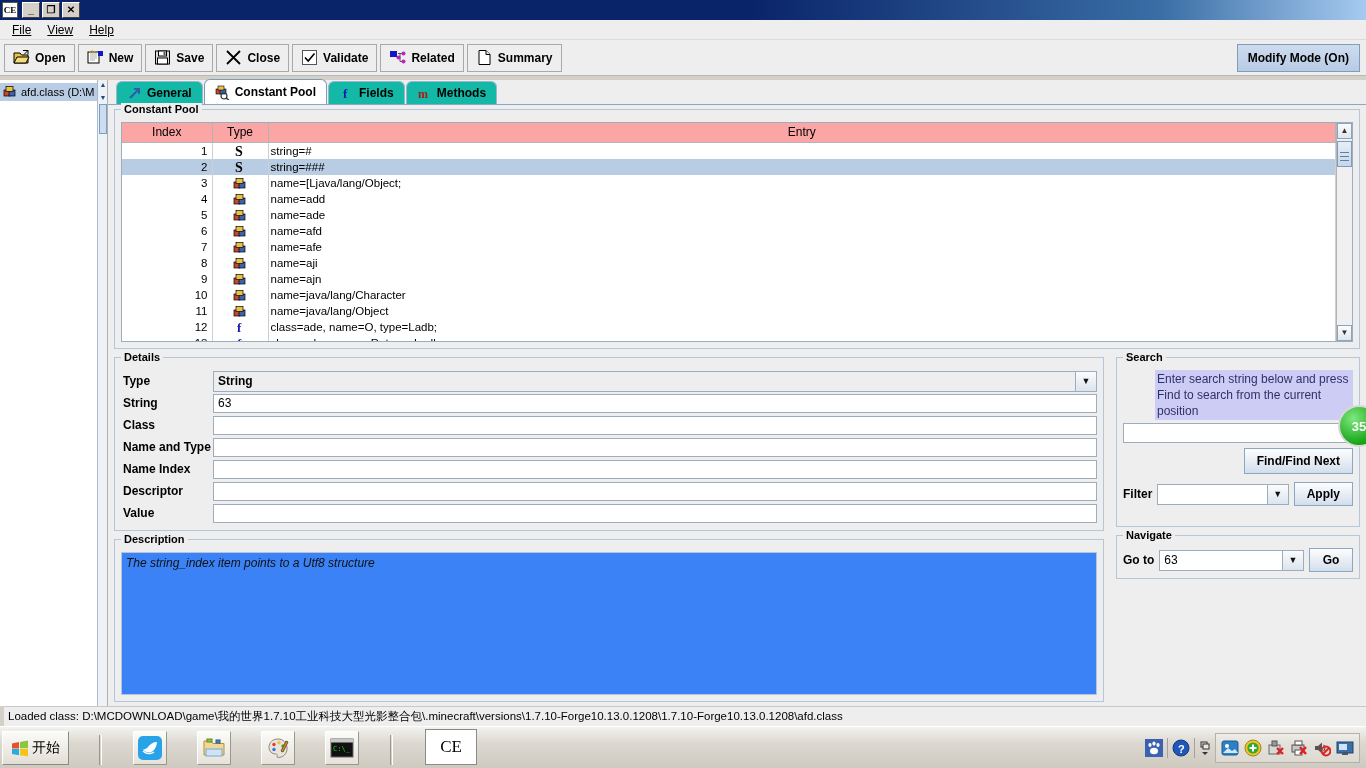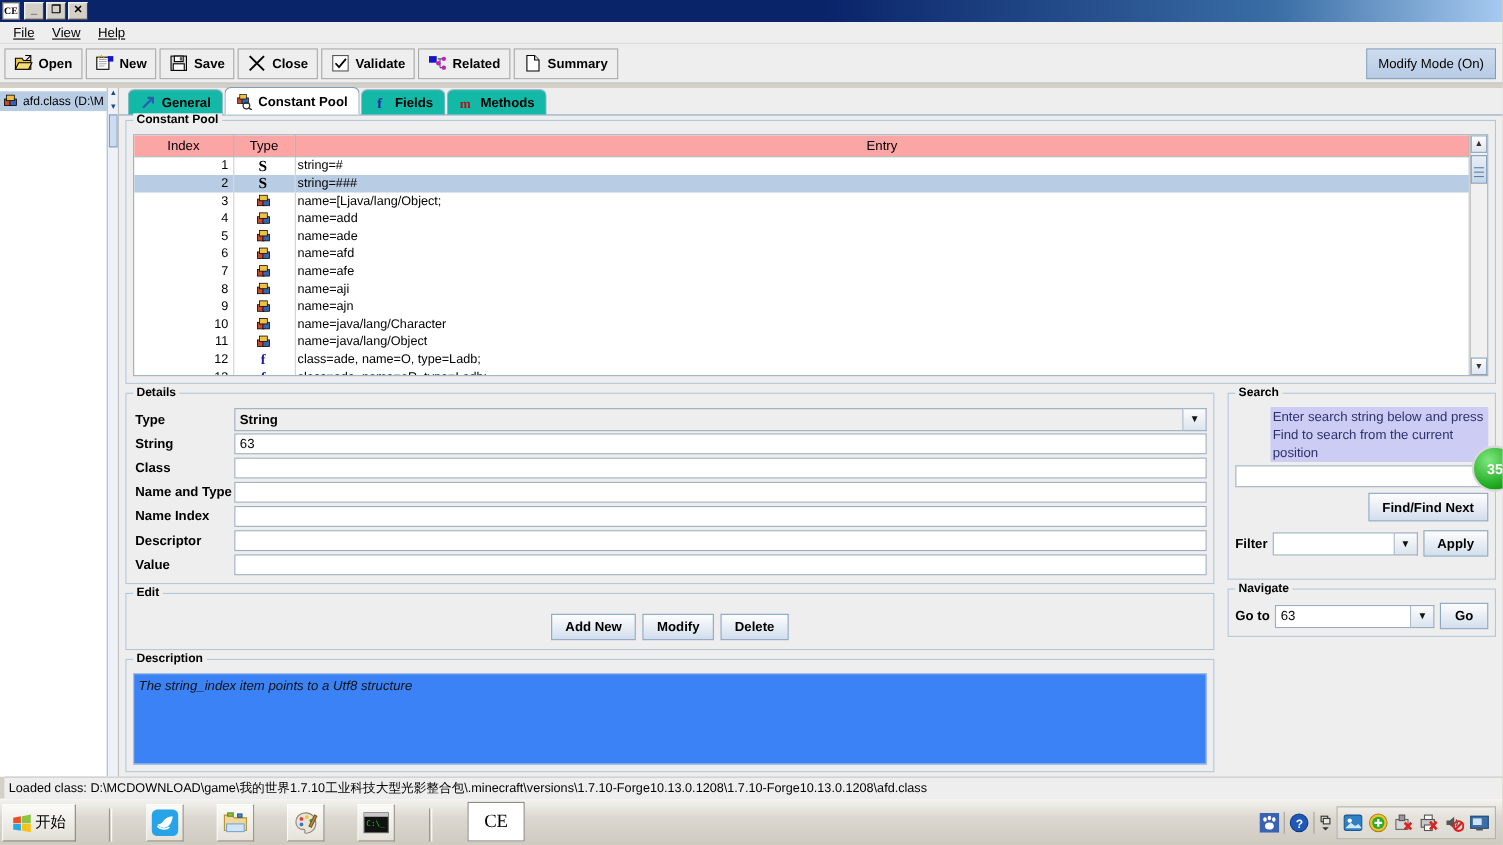--- a/index.html
+++ b/index.html
@@ -76,21 +76,21 @@
     font-size: 12px; font-weight: bold; color: #000;
     margin-right: 3px;
   }
   .tb-ico { width: 17px; height: 17px; flex: 0 0 17px; display:block; }
   #modify-mode {
     position: absolute; right: 6px; top: 4px;
     height: 28px; padding: 0 10px;
     display: flex; align-items: center;
     background: linear-gradient(to bottom,#cfdcef,#b6cbe4);
     border: 1px solid #7f9db9;
-    font-size: 12px; font-weight: normal; color: #000;
+    font-size: 12px; font-weight: bold; color: #000;
   }
 
   
   #main {
     position: absolute; left: 0; top: 80px; right: 0; bottom: 62px;
     display: flex;
     background: #eeeeee;
   }
   #sidebar {
     width: 108px; flex: 0 0 108px;
@@ -663,28 +663,20 @@
                 <div class="lbl">Descriptor</div>
                 <div class="fld"></div>
               </div>
               <div class="form-row">
                 <div class="lbl">Value</div>
                 <div class="fld"></div>
               </div>
             </div>
         </div>
 
-        <div class="group" id="edit-group">
-          <div class="g-title">Edit</div>
-          <div class="btn-row">
-            <div class="jbtn">Add New</div>
-            <div class="jbtn">Modify</div>
-            <div class="jbtn">Delete</div>
-          </div>
-        </div>
 
         <div class="group" id="desc-group">
           <div class="g-title">Description</div>
           <div id="desc-box">The string_index item points to a Utf8 structure</div>
         </div>
       </div>
 
       <div id="lower-right">
 
         <div class="group" id="search-group" style="flex:0 0 auto;height:170px">

